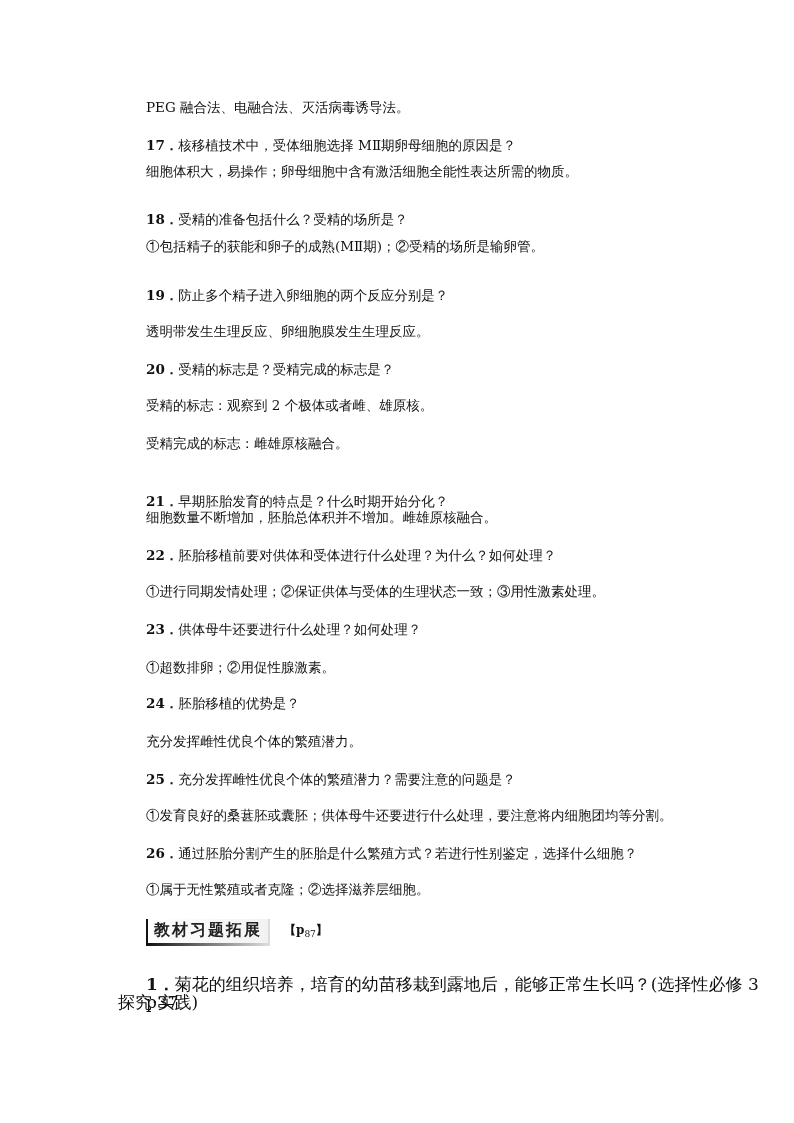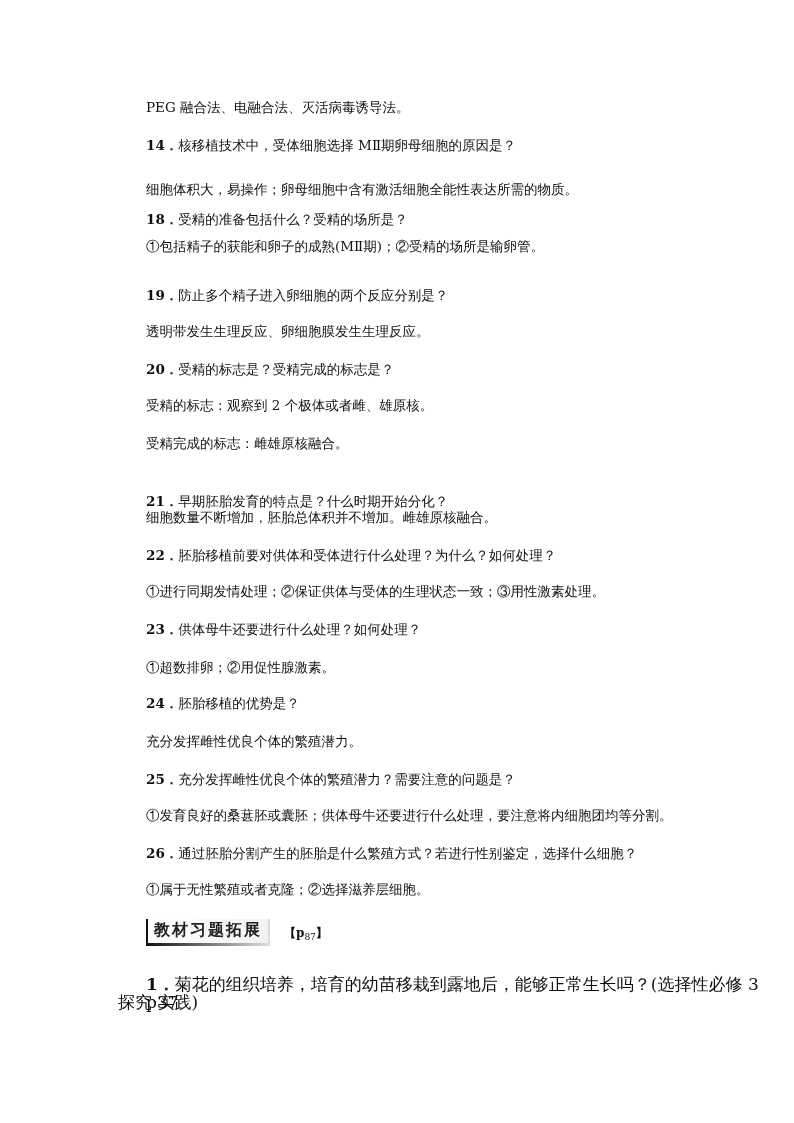--- a/index.html
+++ b/index.html
@@ -1,36 +1,36 @@
 <!DOCTYPE html>
 <html><head>
 <meta charset="utf-8">
 <style>
   html, body { margin: 0; padding: 0; background: #ffffff; }
   body { width: 794px; height: 1123px; position: relative; overflow: hidden;
          font-family: "DejaVu Serif", "Liberation Serif", serif; color: #111; }
   .line { position: absolute; left: 146px; font-size: 13.5px; line-height: 18px; white-space: nowrap; }
   .q .num { font-weight: bold; }
-  .section-header { position: absolute; left: 146px; top: 919px; display: flex; align-items: flex-end; }
+  .section-header { position: absolute; left: 146px; top: 919px; display: flex; align-items: center; }
   .section-box { font-family: "DejaVu Sans", "Liberation Sans", sans-serif; font-size: 16px; font-weight: bold;
                  letter-spacing: 2px; padding: 1px 6px 2px 6px; border-left: 2px solid #222; border-right: 2px solid #222;
                  border-bottom: 3px solid; border-image: linear-gradient(to right, #111, #ddd) 1; color: #222;
                  background: linear-gradient(to right, #ffffff, #f2f2f2); }
   .section-page { font-size: 12px; font-weight: bold; margin-left: 14px; margin-bottom: 4px; }
   .section-page sub { font-size: 9px; font-weight: normal; }
   .ex-line { position: absolute; font-size: 17px; line-height: 18px; }
 </style>
 </head>
 <body>
 
 <div>
   <div class="line" style="top:98px">PEG 融合法、电融合法、灭活病毒诱导法。</div>
 
-  <div class="line q" style="top:136px"><span class="num">14．</span><span>核移植技术中，受体细胞选择 MⅡ期卵母细胞的原因是？</span></div>
-  <div class="line" style="top:180px">细胞体积大，易操作；卵母细胞中含有激活细胞全能性表达所需的物质。</div>
+  <div class="line q" style="top:136px"><span class="num">17．</span><span>核移植技术中，受体细胞选择 MⅡ期卵母细胞的原因是？</span></div>
+  <div class="line" style="top:162px">细胞体积大，易操作；卵母细胞中含有激活细胞全能性表达所需的物质。</div>
 
   <div class="line q" style="top:210px"><span class="num">18．</span><span>受精的准备包括什么？受精的场所是？</span></div>
   <div class="line" style="top:237px">①包括精子的获能和卵子的成熟(MⅡ期)；②受精的场所是输卵管。</div>
 
   <div class="line q" style="top:286px"><span class="num">19．</span><span>防止多个精子进入卵细胞的两个反应分别是？</span></div>
   <div class="line" style="top:322px">透明带发生生理反应、卵细胞膜发生生理反应。</div>
 
   <div class="line q" style="top:360px"><span class="num">20．</span><span>受精的标志是？受精完成的标志是？</span></div>
   <div class="line" style="top:396px">受精的标志：观察到 2 个极体或者雌、雄原核。</div>
   <div class="line" style="top:434px">受精完成的标志：雌雄原核融合。</div>

